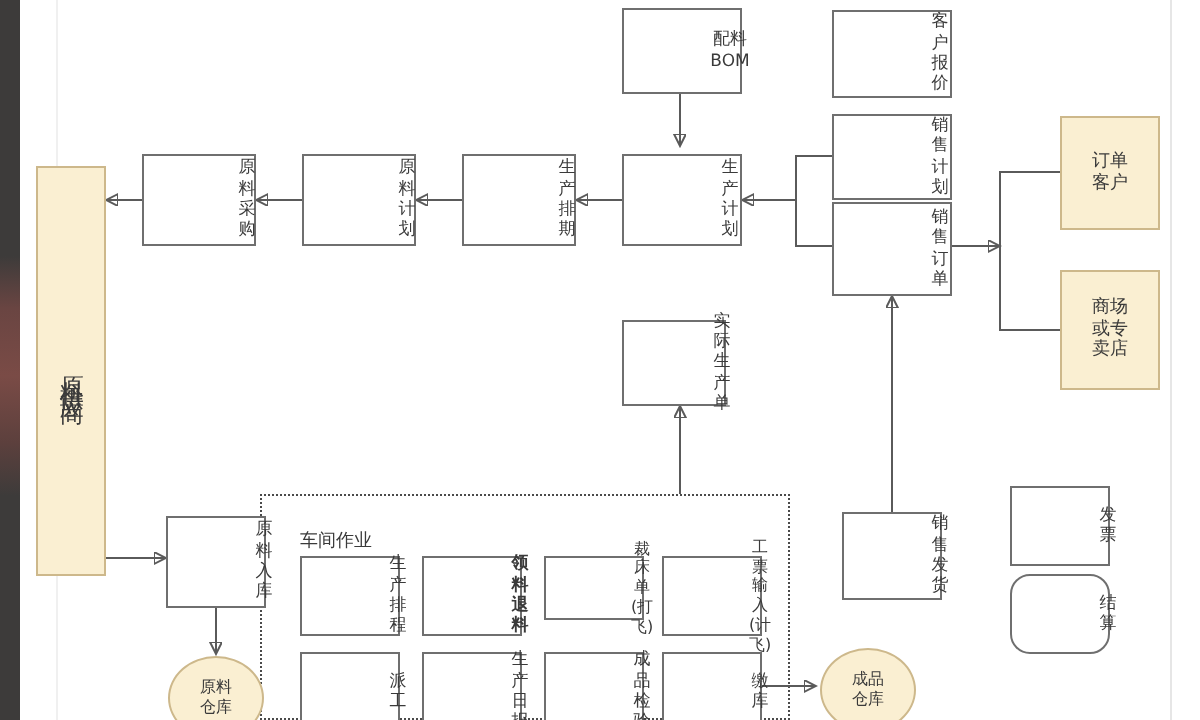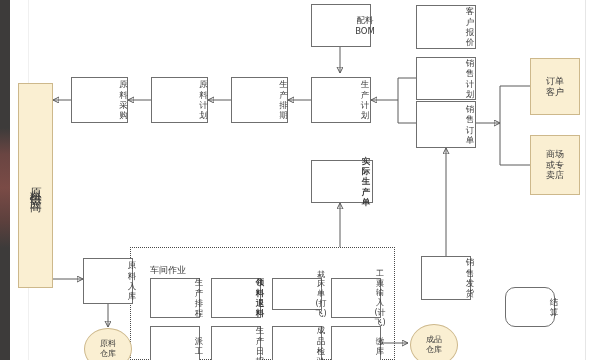--- a/index.html
+++ b/index.html
@@ -124,21 +124,21 @@
     <span>订单
 客户</span>
   </div>
 
   <div class="node tan" style="left:530px;top:135px;width:50px;height:60px;white-space:pre-line;">
     <span>商场
 或专
 卖店</span>
   </div>
 
-  <div class="node box" style="left:311px;top:160px;width:62px;height:43px;white-space:pre-line;font-weight:bold;">
+  <div class="node box" style="left:311px;top:160px;width:52px;height:43px;white-space:pre-line;">
     <span>实际生
 产单</span>
   </div>
 
   <div class="node box" style="left:83px;top:258px;width:50px;height:46px;white-space:pre-line;">
     <span>原料
 入库</span>
   </div>
 
   <div class="node ellipse" style="left:84px;top:328px;width:48px;height:42px;white-space:pre-line;">
@@ -187,18 +187,21 @@
   <div class="node ellipse" style="left:410px;top:324px;width:48px;height:42px;white-space:pre-line;">
     <span>成品
 仓库</span>
   </div>
 
   <div class="node box" style="left:421px;top:256px;width:50px;height:44px;white-space:pre-line;">
     <span>销售
 发货</span>
   </div>
 
+  <div class="node box" style="left:505px;top:243px;width:45px;height:40px;">
+    <span>发票</span>
+  </div>
 
   <div class="node box" style="left:505px;top:287px;width:45px;height:40px;border-radius:10px;">
     <span>结算</span>
   </div>
 
 </div>
 
 </body></html>

